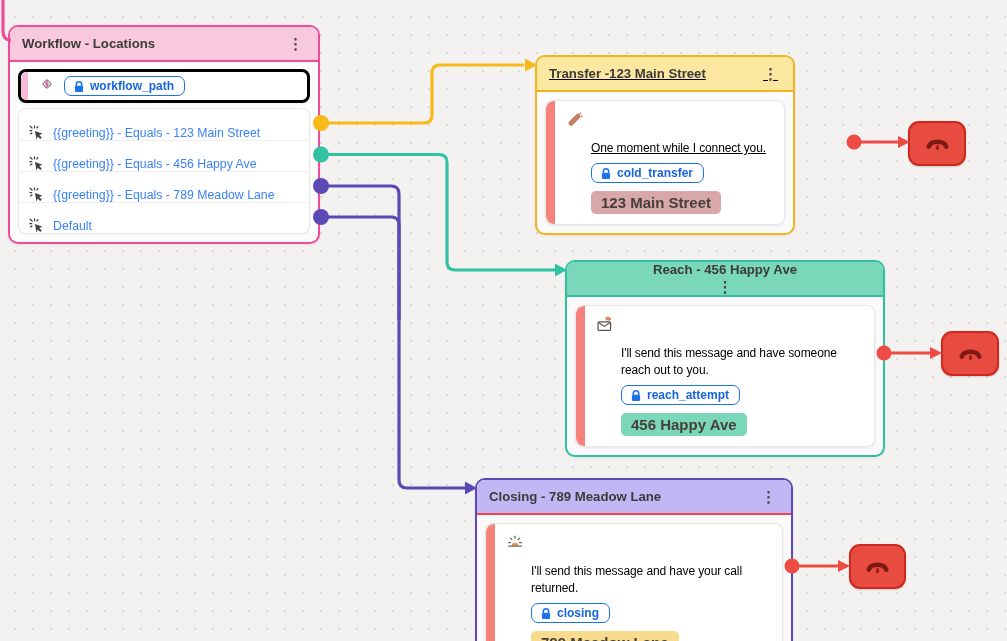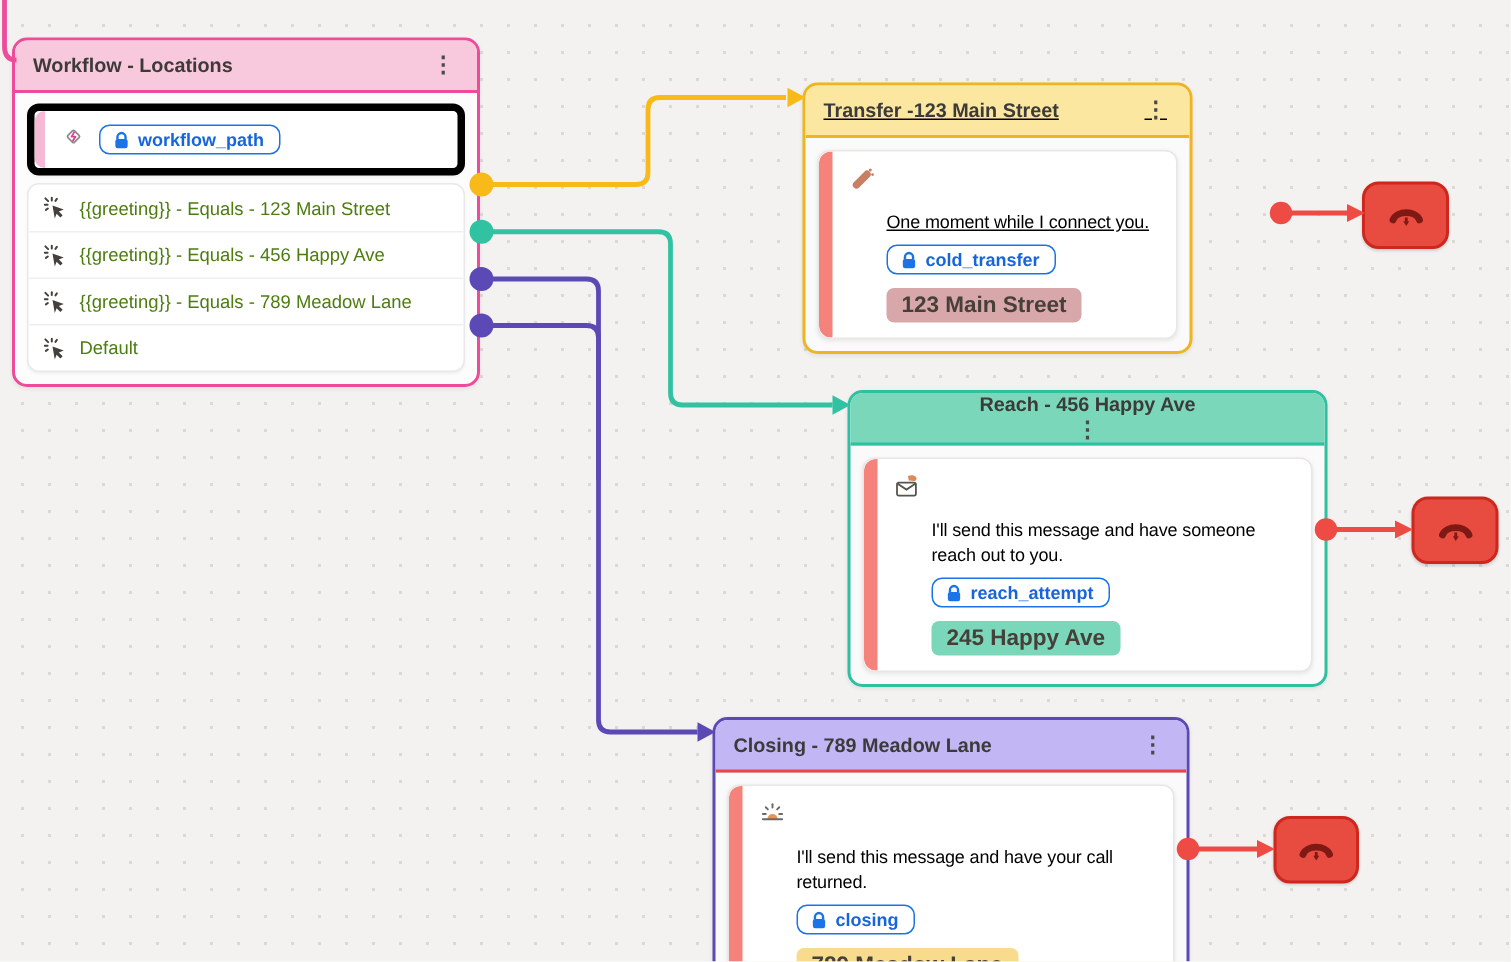--- a/index.html
+++ b/index.html
@@ -26,35 +26,35 @@
   .kebab {
     font-size:15px; font-weight:700; color:#4b4a48; cursor:pointer;
     line-height:1; padding:2px 3px; border-radius:4px;
   }
   .body { padding:7px 8px 8px 8px; }
 
   
   #wf { left:8px; top:25px; width:312px; border:2px solid #ee4c9b; background:#fdfcfc; }
   #wf .hdr { background:#f8c8dd; border-bottom:2px solid #ee4c9b; height:35px;gap:12px; }
   .path-card {
-    position:relative; background:#fff; border:5px solid #000000; border-radius:8px;
-    height:48px; display:flex; align-items:center; gap:9px; padding-left:18px;
+    position:relative; background:#fff; border:3px solid #000000; border-radius:8px;
+    height:34px; display:flex; align-items:center; gap:9px; padding-left:18px;
     margin-bottom:5px; box-shadow:0 1px 2px rgba(0,0,0,.05); overflow:hidden;
   }
   .path-card::before {
     content:""; position:absolute; left:0; top:0; bottom:0; width:7px;
     background:#f6b9d6; border-radius:8px 0 0 8px;
   }
   .rows-card {
     background:#fff; border:1px solid #eae8e8; border-radius:8px;
     box-shadow:0 1px 2px rgba(0,0,0,.05);
   }
   .row {
-    height:31px; display:flex; align-items:center; gap:9px; padding:0 10px;
-    font-size:12.3px; color:#4d7c0f; cursor:pointer;
+    height:31px; display:flex; align-items:flex-end; gap:9px; padding:0 10px;
+    font-size:12.3px; color:#3b82f6; cursor:pointer;
   }
   .row + .row { border-top:1px solid #f0efee; }
 
   
   #tr { left:535px; top:55px;  width:260px; border:2px solid #f0b41f;text-decoration:underline; }
   #tr .hdr { background:#fbe7a0; border-bottom:2px solid #f0b41f; height:35px; }
   #re { left:565px; top:260px; width:320px; border:2px solid #2fbfa1; }
   #re .hdr { background:#7bd7ba; border-bottom:2px solid #2fbfa1; height:35px;flex-direction:column; }
   #cl { left:475px; top:478px; width:318px; border:2px solid #5b49b6; }
   #cl .hdr { background:#c3b6f4; border-bottom:2px solid #ef4444; height:35px; }
@@ -226,21 +226,21 @@
       </div>
       <div>
         <span class="chip">
           <svg width="12" height="13" viewBox="0 0 12 13">
             <path d="M3.3 6 V4.4 a2.7 2.7 0 0 1 5.4 0 V6" fill="none" stroke="#1a73e8" stroke-width="1.6"></path>
             <rect x="1.9" y="5.7" width="8.2" height="6.2" rx="1.5" fill="#1a73e8"></rect>
           </svg>
           <span>reach_attempt</span>
         </span>
       </div>
-      <div><span class="tag teal">245 Happy Ave</span></div>
+      <div><span class="tag teal">456 Happy Ave</span></div>
     </div>
   </div>
 
   <div class="node" id="cl">
     <div class="hdr">
       <span>Closing - 789 Meadow Lane</span>
       <span class="kebab">⋮</span>
     </div>
     <div class="card">
       <div class="msg-line">

